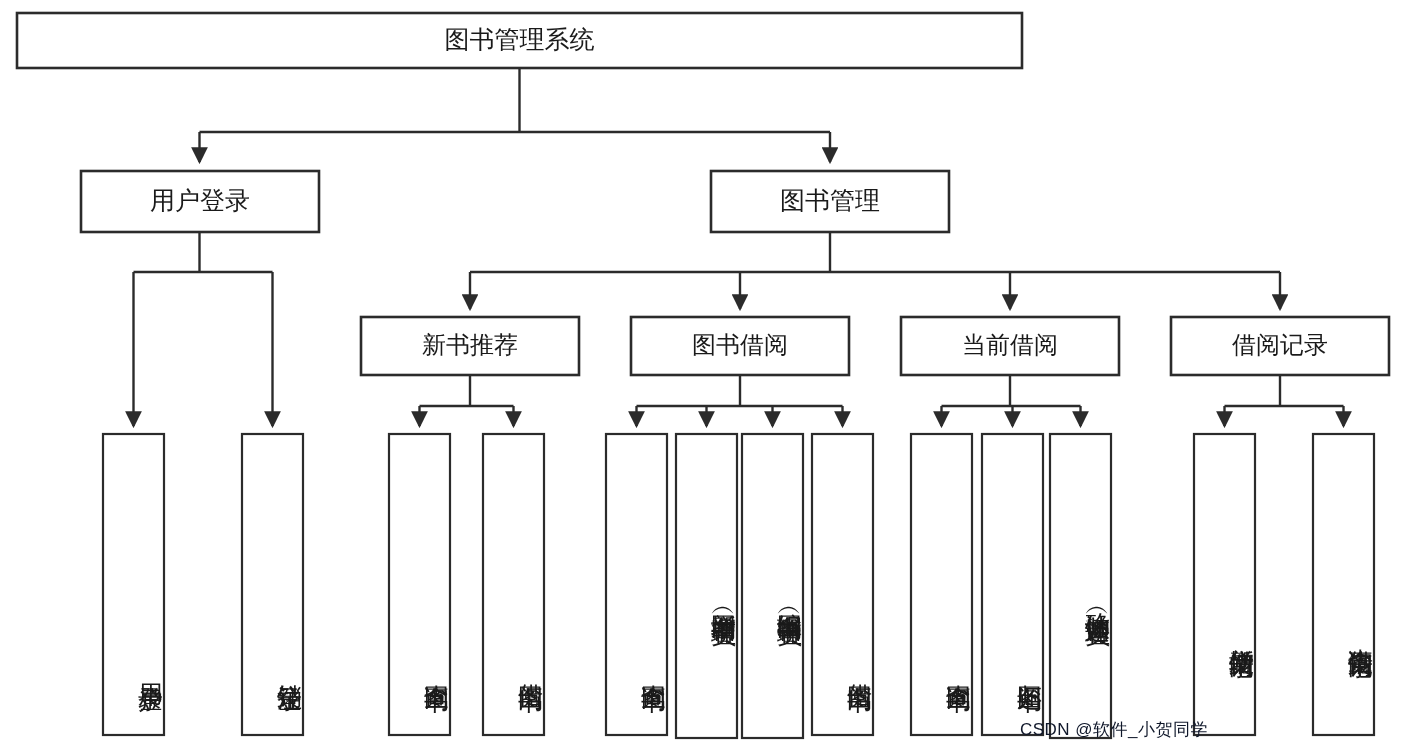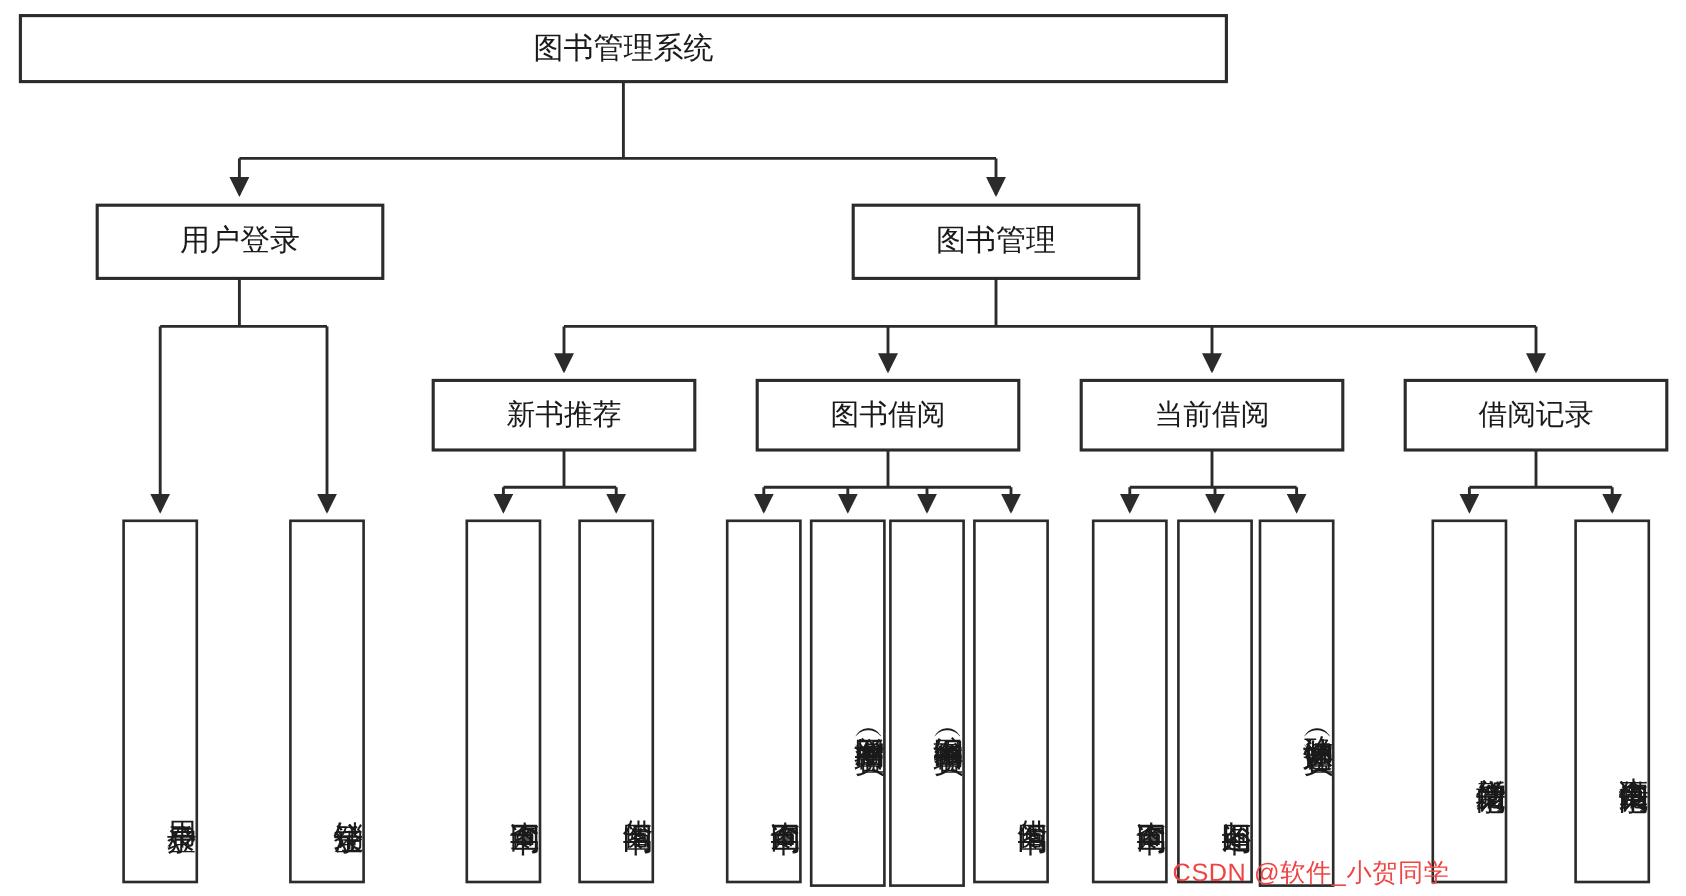--- a/index.html
+++ b/index.html
@@ -74,22 +74,22 @@
     align-items: flex-start;
     justify-content: center;
     white-space: nowrap;
     pointer-events: none;
   }
   .watermark {
     position: absolute;
     right: 8px;
     bottom: 6px;
     font-family: "Liberation Sans", "DejaVu Sans", sans-serif;
-    font-size: 21px;
-    color: #ef4444;
+    font-size: 17px;
+    color: #0f172a;
     letter-spacing: 0.5px;
     white-space: nowrap;
   }
 </style>
 </head>
 <body>
 
 <div id="chart-root">
 
   <svg class="flow" viewBox="0 0 1405 747" xmlns="http://www.w3.org/2000/svg">

